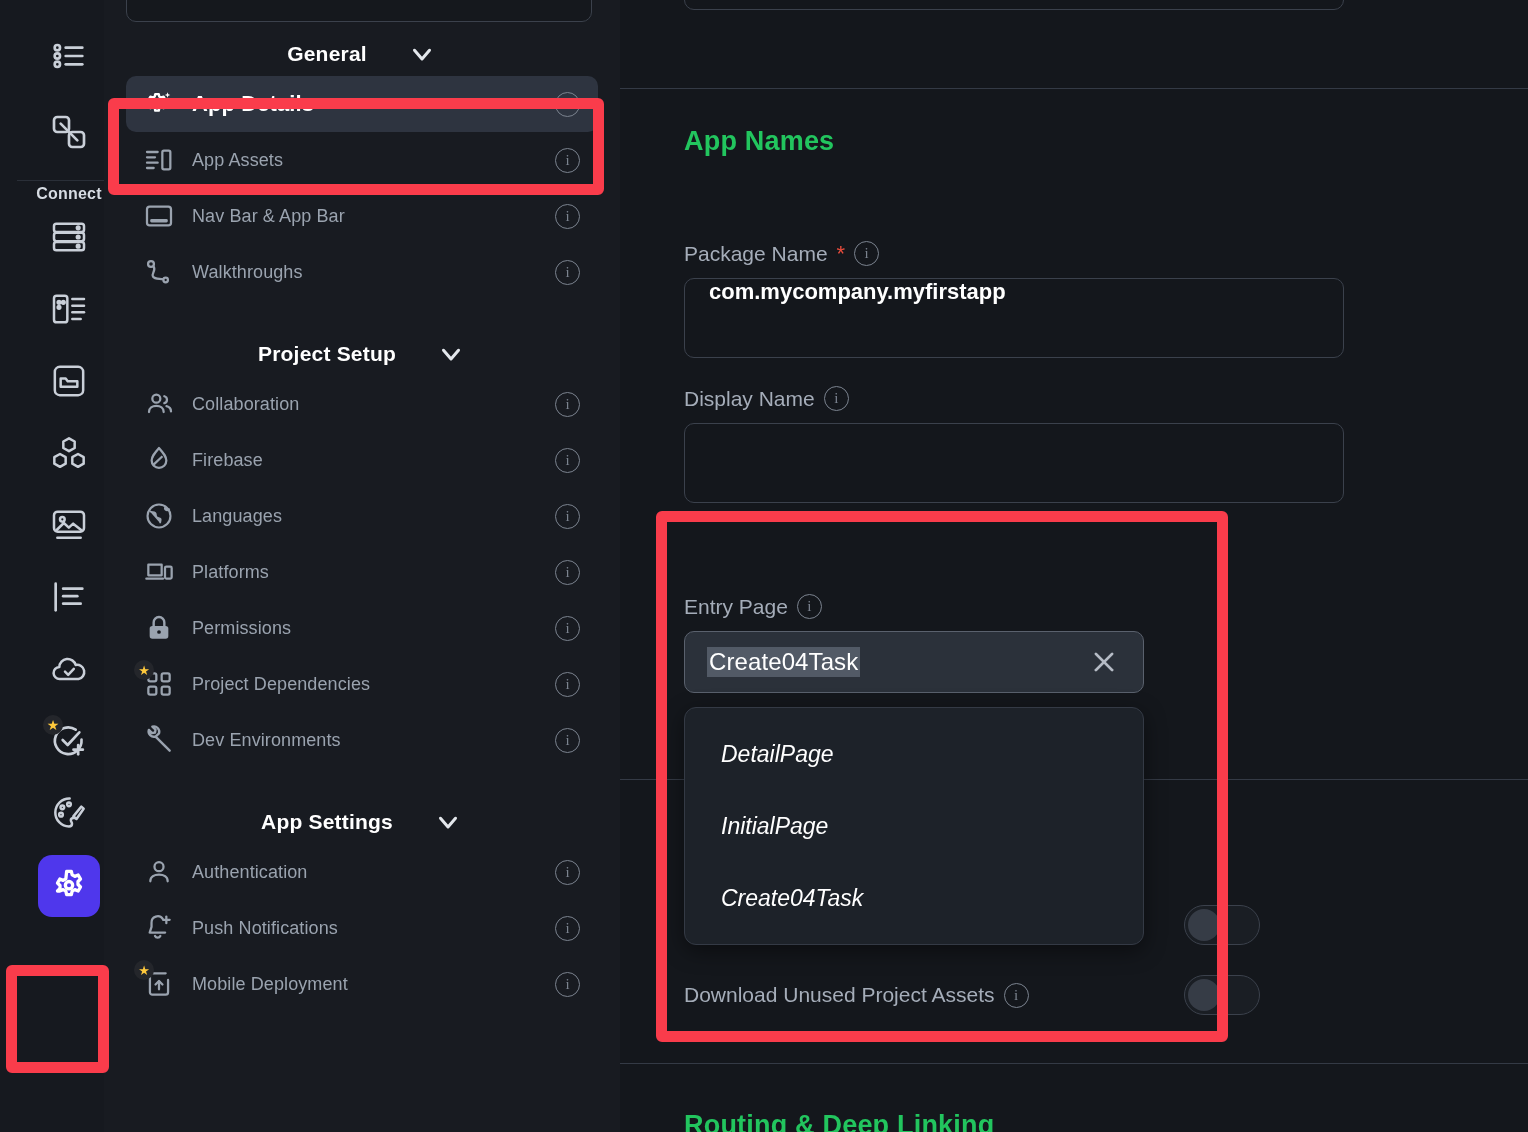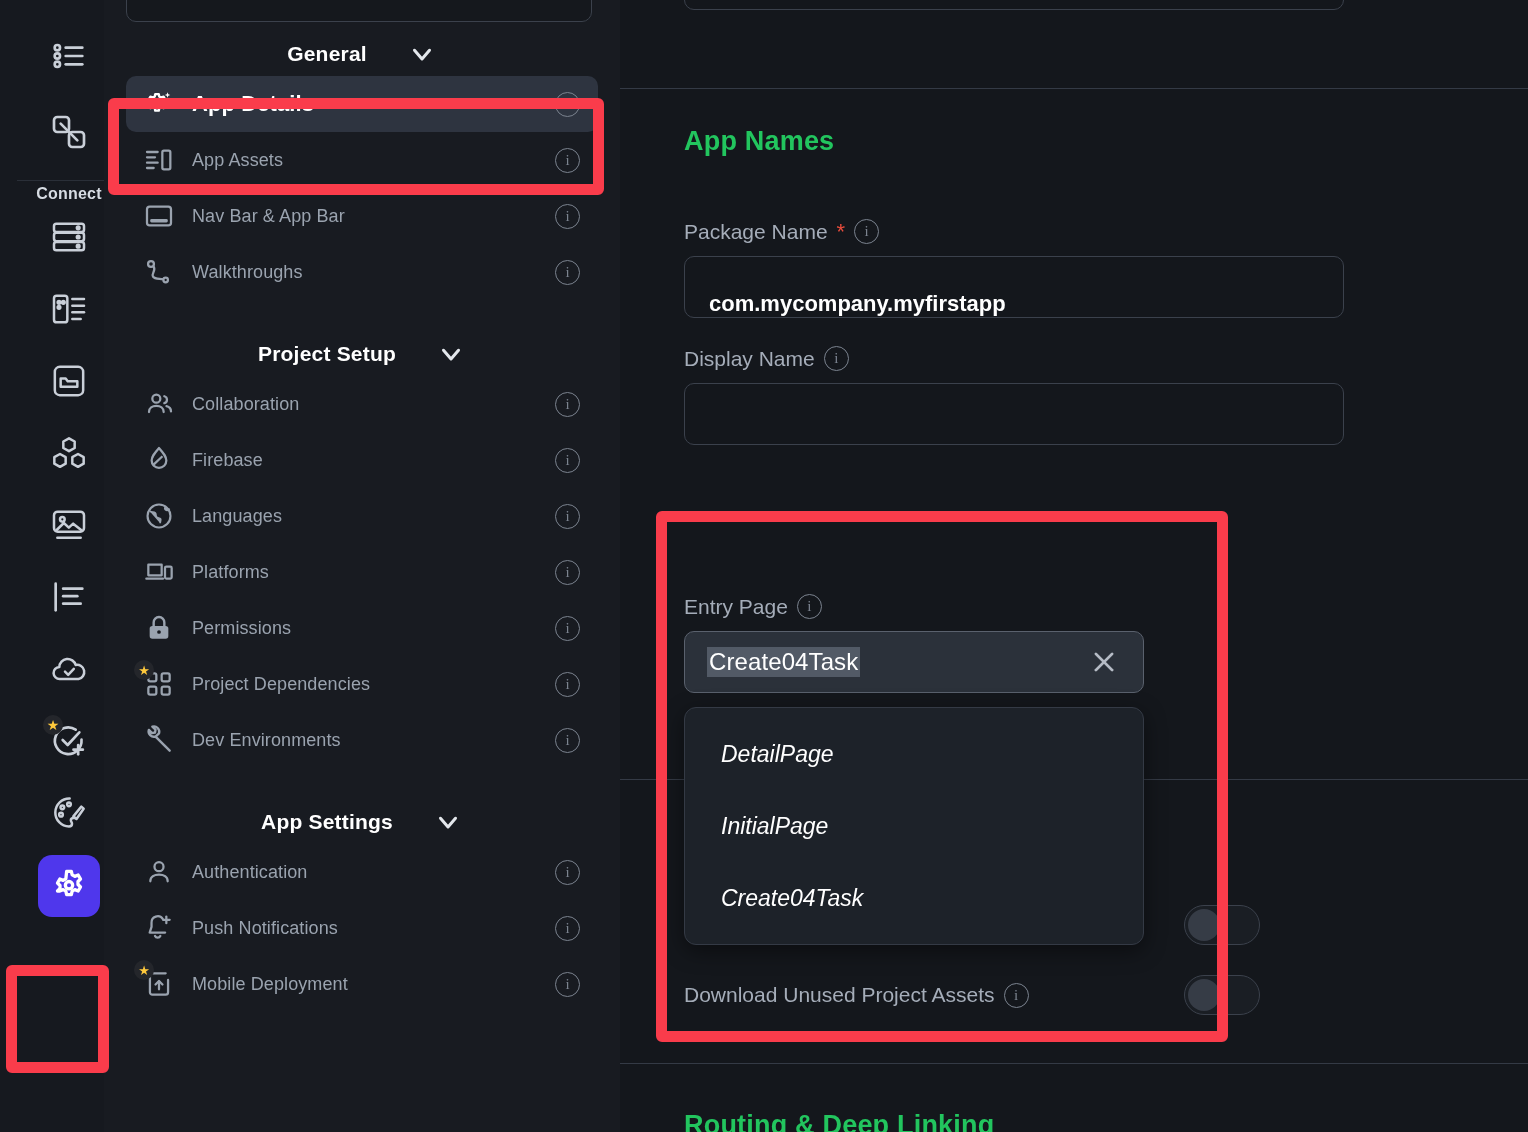--- a/index.html
+++ b/index.html
@@ -104,22 +104,22 @@
   }
   .hdivider { height: 1px; background: #343a45; width: 100%; }
   .sect { padding: 0 64px; position: relative; }
   .sect-title { font-size: 27px; font-weight: 700; color: #22c55e; letter-spacing: .2px; }
   .field-label {
     display: flex; align-items: center; gap: 9px;
     font-size: 21px; color: #a5adb9; margin-bottom: 12px;
   }
   .req { color: #e74c3c; font-size: 22px; line-height: 1; }
   .input-box {
-    height: 62px; border: 1px solid #3b414c; border-radius: 10px;
-    background: transparent; display: flex; align-items: flex-end;
+    height: 80px; border: 1px solid #3b414c; border-radius: 10px;
+    background: transparent; display: flex; align-items: flex-start;
     padding: 0 24px; color: #ffffff; font-size: 22px; font-weight: 700;
   }
   .topbox {
     position: absolute; left: 64px; top: -56px; width: 660px; height: 66px;
     border: 1px solid #3b414c; border-radius: 10px;
     display: flex; align-items: center; padding: 0 24px;
     color: #ffffff; font-size: 23px; font-weight: 700;
   }
 
   
@@ -509,21 +509,21 @@
 
     <div class="topbox">
       
     </div>
 
     <div class="hdivider" style="position:absolute;top:88px;left:0;"></div>
 
     <div class="sect" style="position:absolute;top:126px;left:0;width:100%;">
       <div class="sect-title">App Names</div>
 
-      <div style="margin-top:62px;width:660px;">
+      <div style="margin-top:84px;width:660px;">
         <div class="field-label">
           <span>Package Name</span>
           <span class="req">*</span>
           <span class="info-i">i</span>
         </div>
         <div class="input-box">
           <span>com.mycompany.myfirstapp</span>
         </div>
       </div>
 

